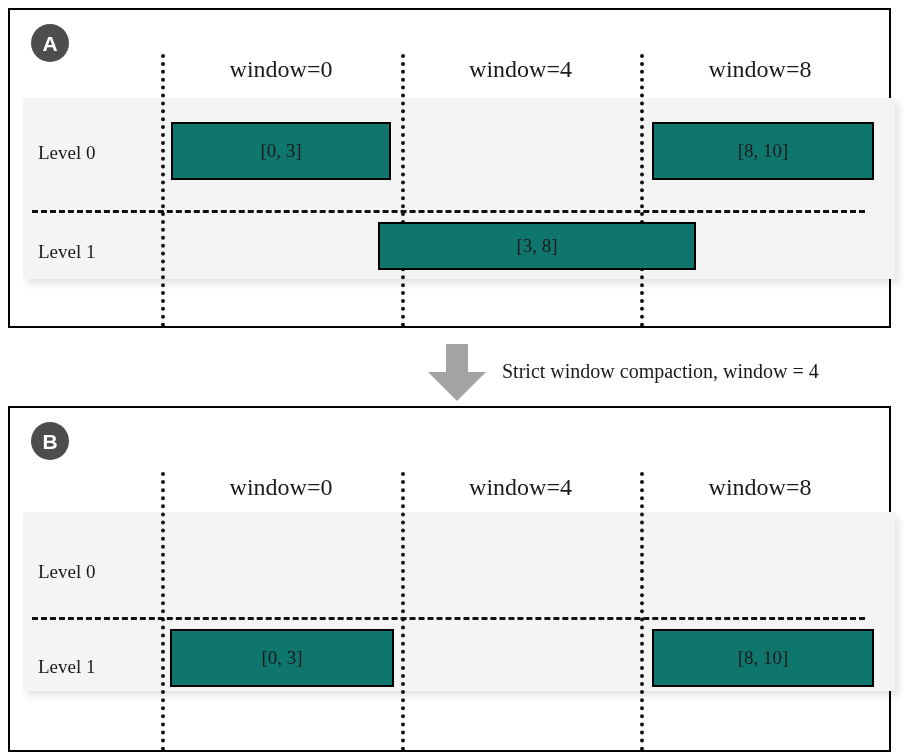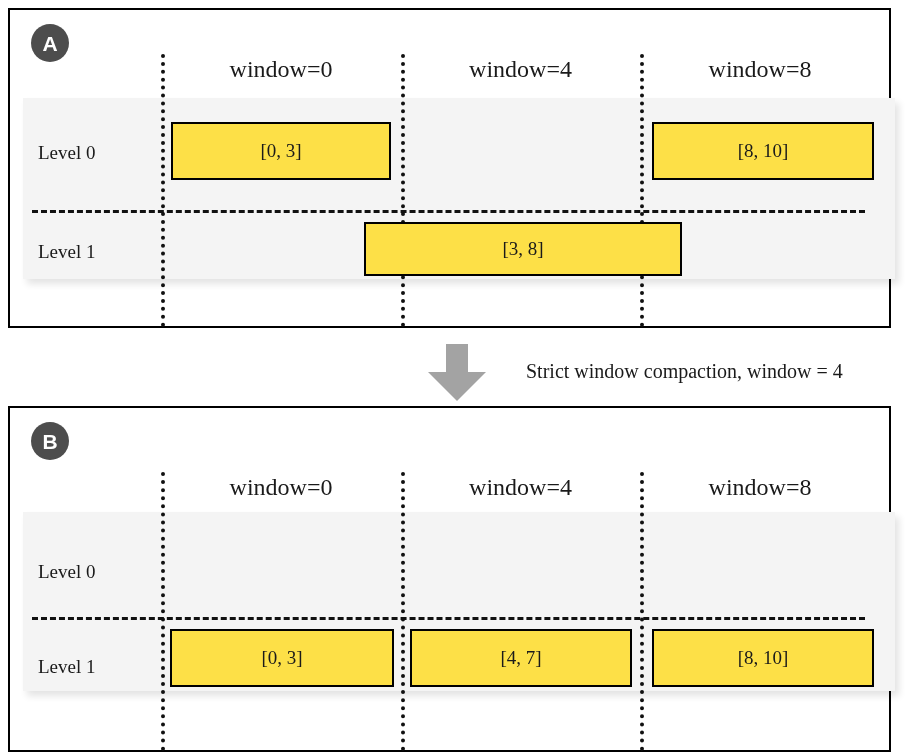--- a/index.html
+++ b/index.html
@@ -80,39 +80,39 @@
     position: absolute;
     font-size: 24px;
     text-align: center;
     white-space: nowrap;
   }
 
   
   .interval-box {
     position: absolute;
     border: 2.5px solid #000000;
-    background: #fde047;
+    background: #0f766e;
     box-sizing: border-box;
     display: flex;
     align-items: center;
     justify-content: center;
     font-size: 19px;
   }
 
   
   #transition-arrow {
     position: absolute;
     left: 426px;
     top: 344px;
     width: 62px;
     height: 58px;
   }
   #transition-caption {
     position: absolute;
-    left: 526px;
+    left: 502px;
     top: 360px;
     font-size: 20px;
     white-space: nowrap;
   }
 </style>
 </head>
 <body>
 
 <div class="panel" id="panel-a">
 
@@ -127,21 +127,21 @@
 
   <div class="window-label" style="left:151px; top:46px; width:240px;">window=0</div>
   <div class="window-label" style="left:391px; top:46px; width:239px;">window=4</div>
   <div class="window-label" style="left:630px; top:46px; width:240px;">window=8</div>
 
   <div class="level-label" style="left:28px; top:132px;">Level 0</div>
   <div class="level-label" style="left:28px; top:231px;">Level 1</div>
 
   <div class="interval-box" style="left:161px; top:112px; width:220px; height:58px;">[0, 3]</div>
   <div class="interval-box" style="left:642px; top:112px; width:222px; height:58px;">[8, 10]</div>
-  <div class="interval-box" style="left:354px; top:212px; width:318px; height:54px;">[3, 8]</div>
+  <div class="interval-box" style="left:368px; top:212px; width:318px; height:48px;">[3, 8]</div>
 </div>
 
 <svg id="transition-arrow" viewBox="0 0 62 58">
   <polygon points="20,0 42,0 42,28 60,28 31,57 2,28 20,28" fill="#a3a3a3"></polygon>
 </svg>
 <div id="transition-caption">Strict window compaction, window = 4</div>
 
 <div class="panel" id="panel-b">
 
   <div class="badge">B</div>
@@ -154,15 +154,14 @@
   <div class="window-line" style="left:630px; top:64px; height:279px;"></div>
 
   <div class="window-label" style="left:151px; top:66px; width:240px;">window=0</div>
   <div class="window-label" style="left:391px; top:66px; width:239px;">window=4</div>
   <div class="window-label" style="left:630px; top:66px; width:240px;">window=8</div>
 
   <div class="level-label" style="left:28px; top:153px;">Level 0</div>
   <div class="level-label" style="left:28px; top:248px;">Level 1</div>
 
   <div class="interval-box" style="left:160px; top:221px; width:224px; height:58px;">[0, 3]</div>
-  <div class="interval-box" style="left:400px; top:221px; width:222px; height:58px;">[4, 7]</div>
   <div class="interval-box" style="left:642px; top:221px; width:222px; height:58px;">[8, 10]</div>
 </div>
 
 </body></html>

